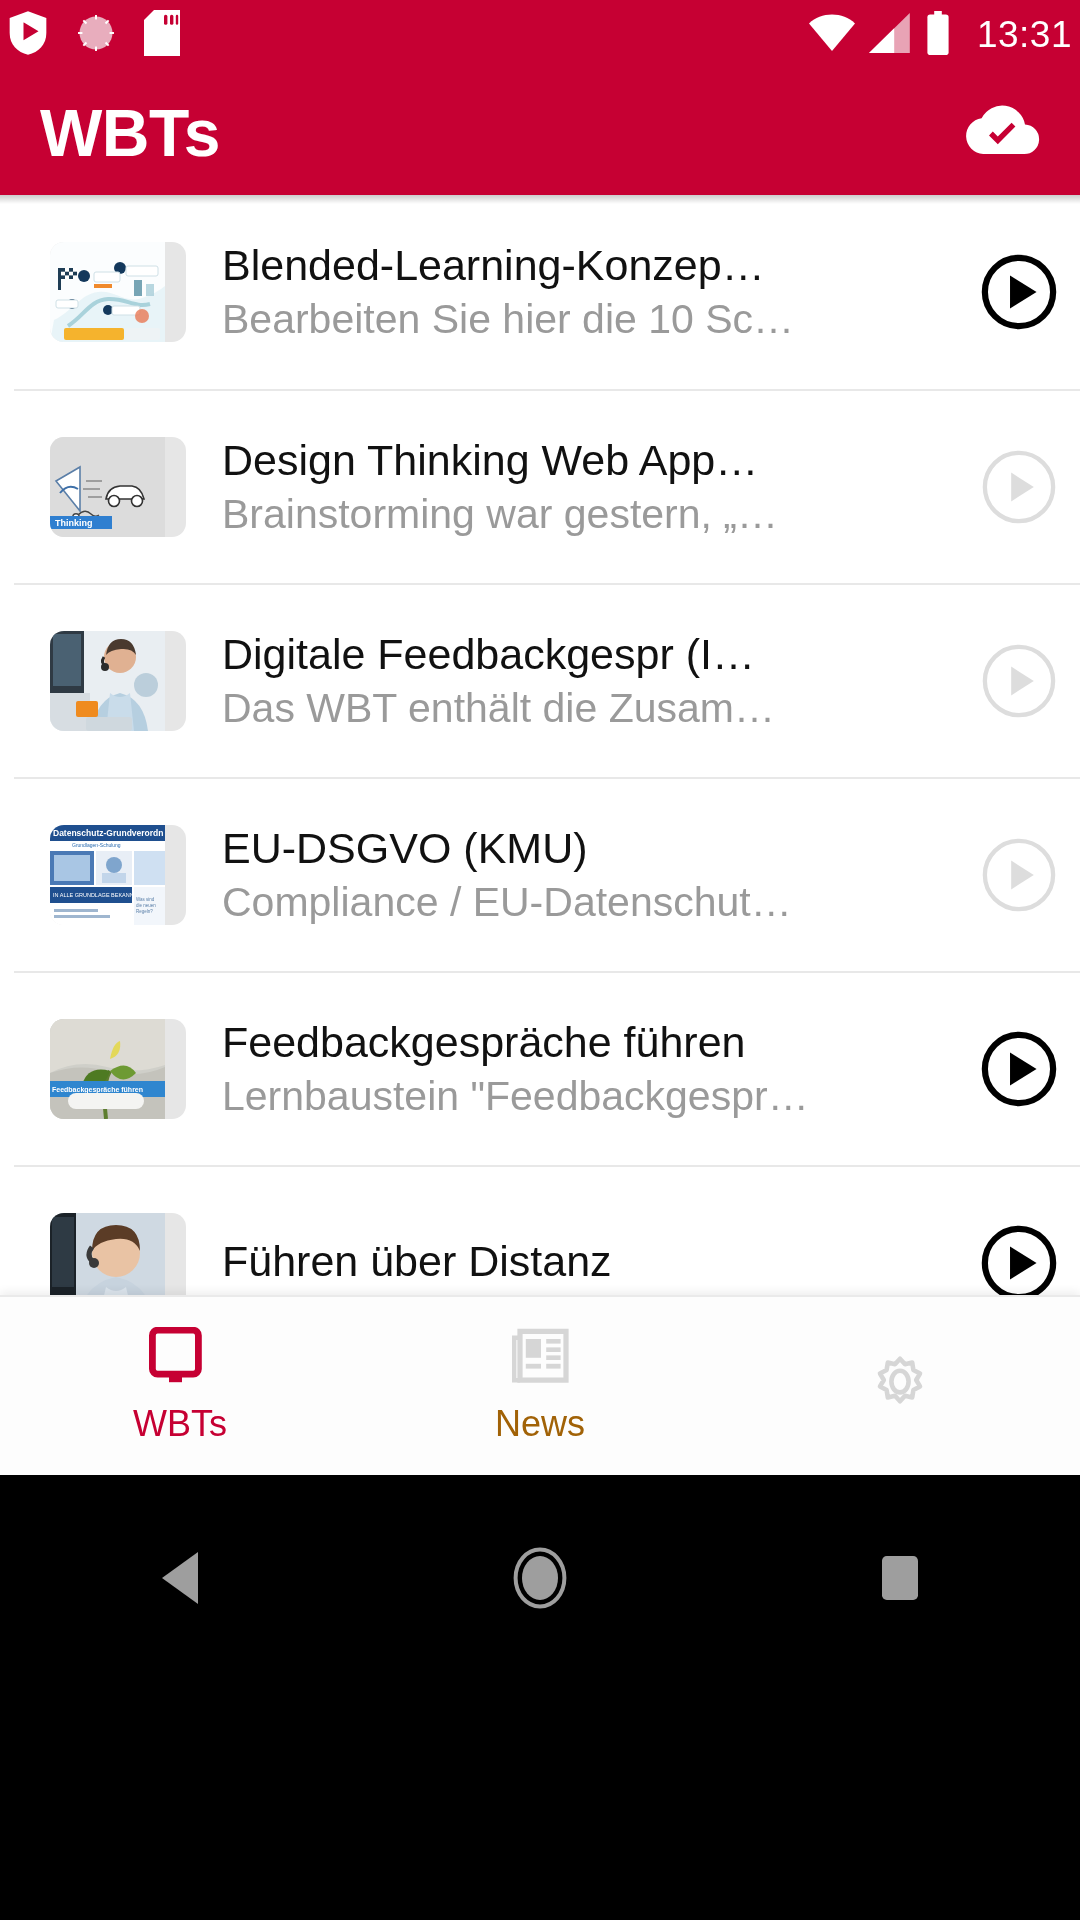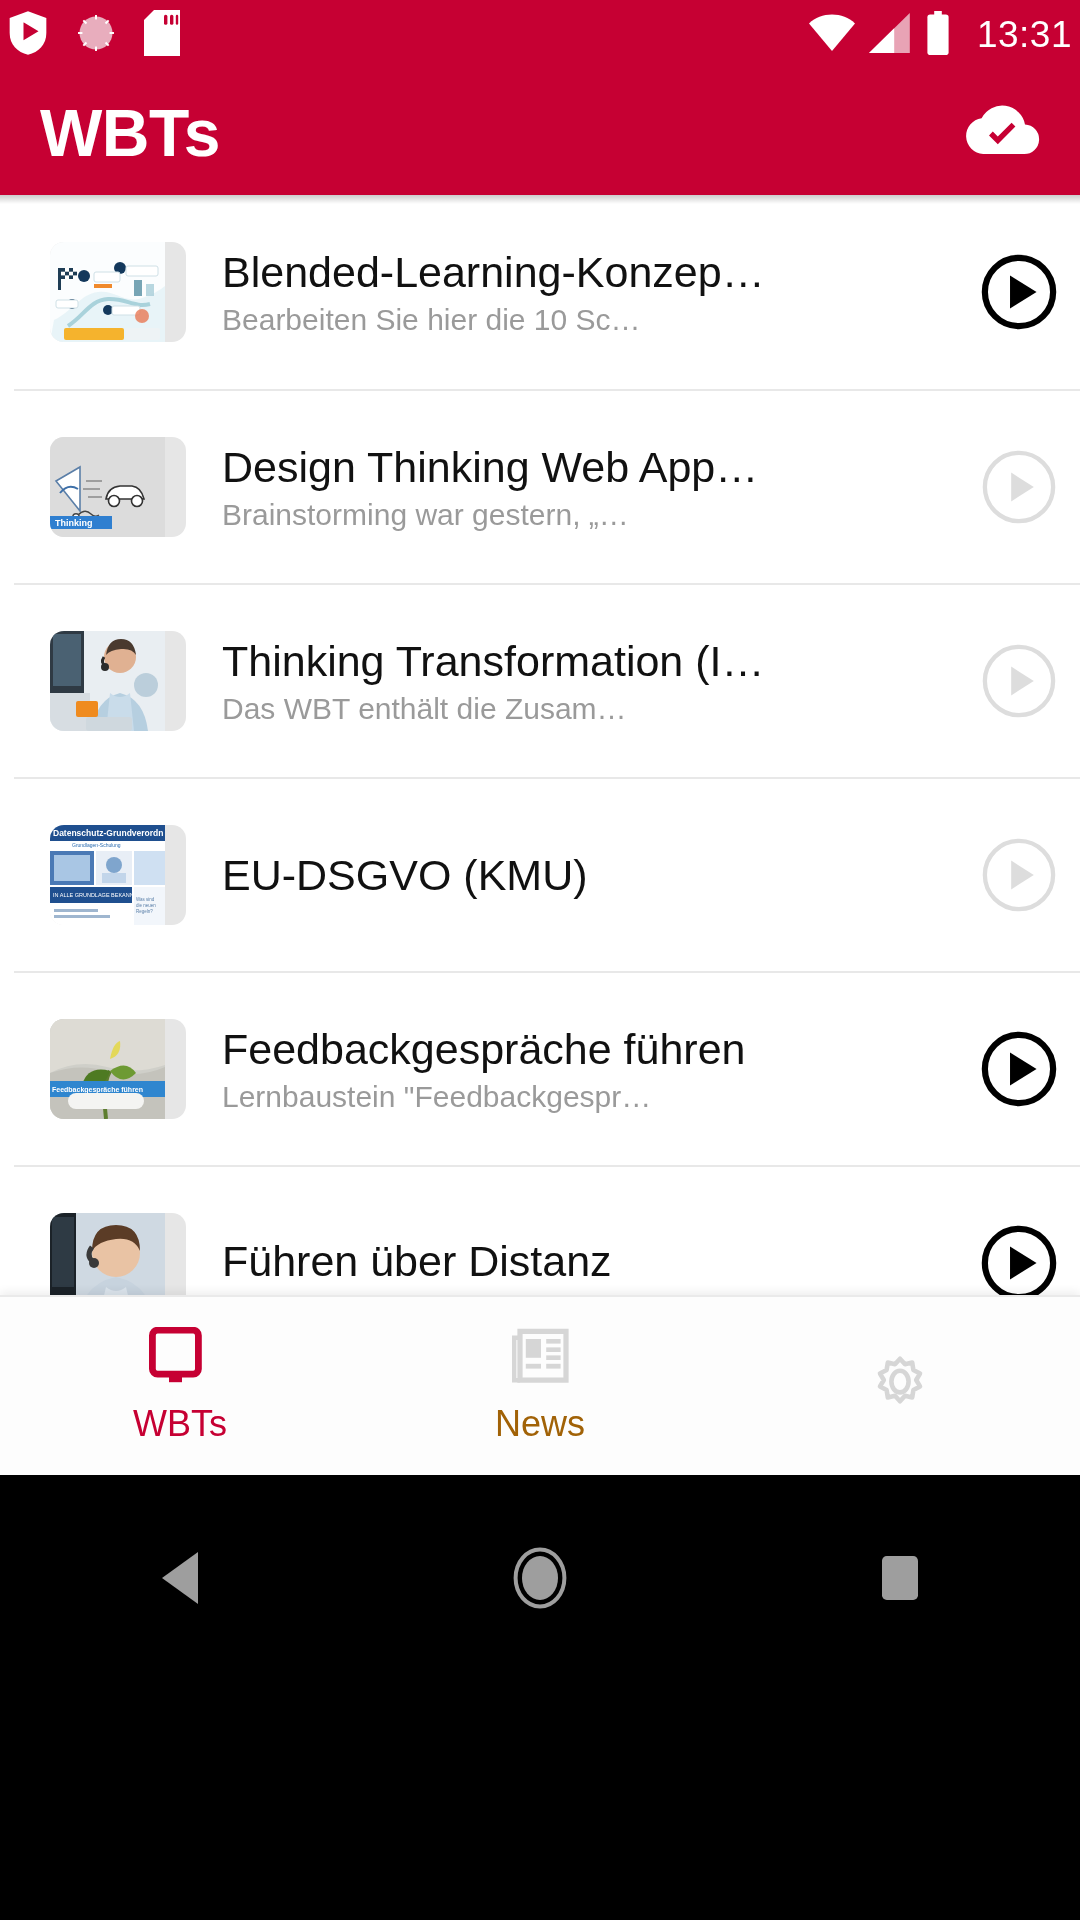--- a/index.html
+++ b/index.html
@@ -63,21 +63,21 @@
 
   .texts {
     flex: 1 1 auto; min-width: 0; margin-left: 36px; padding-right: 20px;
     display: flex; flex-direction: column; justify-content: center; gap: 4px;
   }
   .title {
     font-size: 43px; color: #111; line-height: 1.18;
     white-space: nowrap; overflow: hidden;
   }
   .subtitle {
-    font-size: 30px; color: #9a9a9a; line-height: 1.18;
+    font-size: 41px; color: #9a9a9a; line-height: 1.18;
     white-space: nowrap; overflow: hidden;
   }
 
   .playbtn { flex: 0 0 auto; width: 78px; height: 78px; }
   .playbtn svg { display: block; }
 
   
   .bottomnav {
     position: absolute; left: 0; top: 1295px; width: 1080px; height: 180px;
     background: #fdfdfd;
@@ -275,21 +275,21 @@
           <path d="M54 26 q-4 6 2 9" stroke="#2b2b2b" stroke-width="3" fill="none"></path>
           <circle cx="55" cy="36" r="4" fill="#2b2b2b"></circle>
           <path d="M42 100 q4-32 28-38 q24 6 28 38z" fill="#b6cfe0"></path>
           <path d="M60 62 q10 8 20 0 l4 38 h-28z" fill="#c9dcea"></path>
           <rect x="26" y="70" width="22" height="16" rx="2" fill="#ef8b1f"></rect>
           <rect x="36" y="86" width="46" height="14" rx="3" fill="#cfd8de"></rect>
           <circle cx="96" cy="54" r="12" fill="#9db9cc" opacity=".6"></circle>
         </svg>
       </div>
       <div class="texts">
-        <div class="title">Thinking Transformation (I…</div>
+        <div class="title">Digitale Feedbackgespr (I…</div>
         <div class="subtitle">Das WBT enthält die Zusam…</div>
       </div>
       <div class="playbtn">
         <svg width="78" height="78" viewBox="0 0 40 40">
           <circle cx="20" cy="20" r="17.5" fill="none" stroke="#dddddd" stroke-width="2.2"></circle>
           <path d="M16 12.6 27.6 20 16 27.4z" fill="#dddddd"></path>
         </svg>
       </div>
     </div>
 
@@ -312,20 +312,21 @@
           <rect x="4" y="84" width="44" height="3" fill="#9fb6cf"></rect>
           <rect x="4" y="90" width="56" height="3" fill="#9fb6cf"></rect>
           <rect x="84" y="62" width="31" height="38" fill="#f2f6fb"></rect>
           <text x="86" y="76" font-family="Liberation Sans, sans-serif" font-size="4.5" fill="#5a7fa8">Was sind</text>
           <text x="86" y="82" font-family="Liberation Sans, sans-serif" font-size="4.5" fill="#5a7fa8">die neuen</text>
           <text x="86" y="88" font-family="Liberation Sans, sans-serif" font-size="4.5" fill="#5a7fa8">Regeln?</text>
         </svg>
       </div>
       <div class="texts">
         <div class="title">EU-DSGVO (KMU)</div>
+        <div class="subtitle">Compliance / EU-Datenschut…</div>
       </div>
       <div class="playbtn">
         <svg width="78" height="78" viewBox="0 0 40 40">
           <circle cx="20" cy="20" r="17.5" fill="none" stroke="#dddddd" stroke-width="2.2"></circle>
           <path d="M16 12.6 27.6 20 16 27.4z" fill="#dddddd"></path>
         </svg>
       </div>
     </div>
 
     <div class="row">

